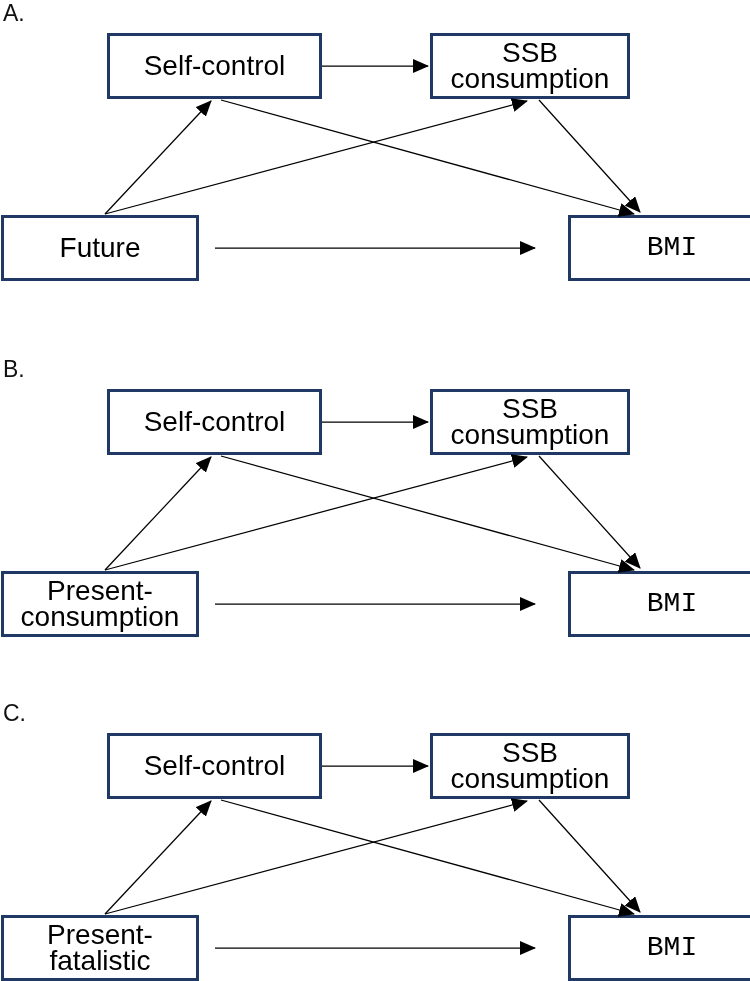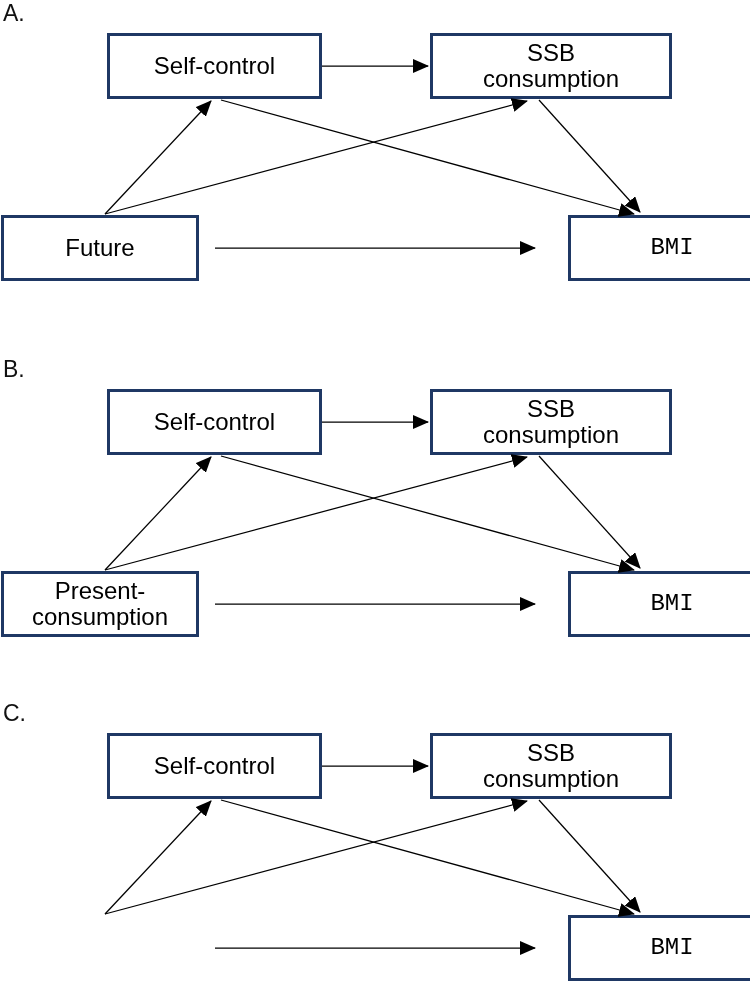--- a/index.html
+++ b/index.html
@@ -26,27 +26,27 @@
   .panel-label{
     position:absolute;left:3px;top:1px;
     font-size:23px;line-height:24px;color:#111111;
   }
   .box{
     position:absolute;box-sizing:border-box;
     border:3px solid var(--box-border);
     background:var(--box-fill);
     display:flex;align-items:center;justify-content:center;
     text-align:center;
-    font-size:24px;line-height:26px;
+    font-size:28px;line-height:26px;
     white-space:pre-line;
     color:var(--text);
     z-index:1;
   }
   .box-m1{left:107px;top:33px;width:215px;height:66px;}
-  .box-m2{left:430px;top:33px;width:242px;height:66px;}
+  .box-m2{left:430px;top:33px;width:200px;height:66px;}
   .box-x {left:1px;top:215px;width:198px;height:66px;}
   .box-y {left:568px;top:215px;width:208px;height:66px;font-family:Liberation Mono, monospace;}
   svg.arrows{
     position:absolute;left:0;top:0;
     z-index:2;pointer-events:none;
   }
   svg.arrows line{stroke:var(--line);stroke-width:1.25;}
   svg.arrows polygon{fill:var(--line);}
 </style>
 </head>
@@ -122,20 +122,23 @@
   <section class="panel panel-c">
     <div class="panel-label">C.</div>
 
     <div class="box box-m1">
       <span>Self-control</span>
     </div>
     <div class="box box-m2">
       <span>SSB
 consumption</span>
     </div>
+    <div class="box box-x">
+      <span>Present-fatalistic</span>
+    </div>
     <div class="box box-y">
       <span>BMI</span>
     </div>
 
     <svg class="arrows" width="750" height="281" viewBox="0 0 750 281">
       <defs>
         <marker id="ah-c" markerUnits="userSpaceOnUse" markerWidth="16" markerHeight="14" refX="15" refY="7" orient="auto">
           <polygon points="0,0 16,7 0,14"></polygon>
         </marker>
       </defs>

